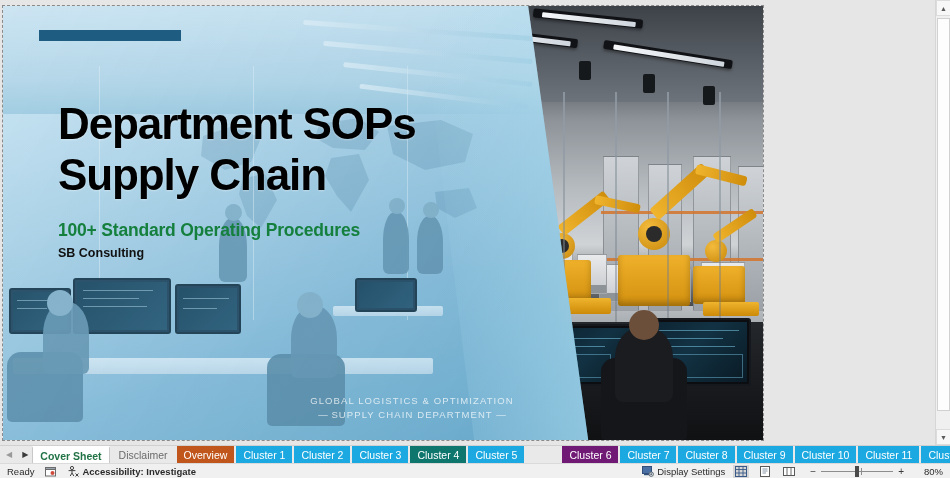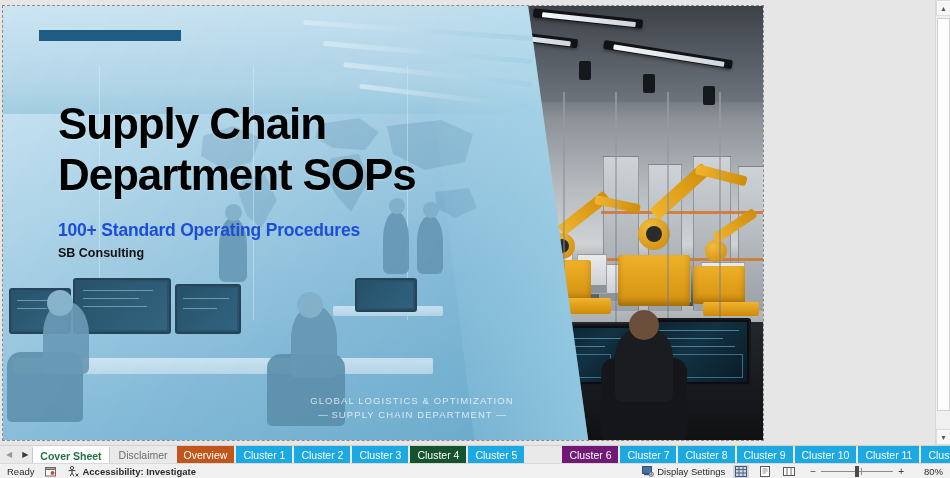--- a/index.html
+++ b/index.html
@@ -208,21 +208,21 @@
     background:#1F5C82;
   }
   .title{
     position:absolute; left:55px; top:92px; width:470px;
     font-size:44px; line-height:51px; font-weight:bold;
     letter-spacing:-1.1px; color:#000;
     text-shadow:0 1px 2px rgba(255,255,255,.35);
   }
   .subtitle{
     position:absolute; left:55px; top:214px;
-    font-size:17.5px; font-weight:bold; color:#1d4ed8; letter-spacing:-.2px;
+    font-size:17.5px; font-weight:bold; color:#15803d; letter-spacing:-.2px;
   }
   .author{
     position:absolute; left:55px; top:240px;
     font-size:12.5px; font-weight:bold; color:#111;
   }
   .caption{
     position:absolute; left:244px; top:388px; width:330px;
     text-align:center; color:rgba(255,255,255,.72);
     font-size:9.5px; letter-spacing:1.1px; line-height:14px;
   }
@@ -414,22 +414,22 @@
         </div>
 
       <div class="blue-veil"></div>
     </div>
 
     <div class="wedge"></div>
 
     <div class="accentbar"></div>
 
     <div class="title">
+      <div>Department SOPs</div>
       <div>Supply Chain</div>
-      <div>Department SOPs</div>
     </div>
 
     <div class="subtitle">100+ Standard Operating Procedures</div>
     <div class="author">SB Consulting</div>
 
     <div class="caption">
       <div class="l1">GLOBAL LOGISTICS &amp; OPTIMIZATION</div>
       <div class="l2">
         <span class="dash">—</span>
         <span>SUPPLY CHAIN DEPARTMENT</span>
@@ -462,21 +462,21 @@
       </div>
       <div class="tab" style="background: rgb(28, 168, 224);">
         <span>Cluster 1</span>
       </div>
       <div class="tab" style="background: rgb(28, 168, 224);">
         <span>Cluster 2</span>
       </div>
       <div class="tab" style="background: rgb(28, 168, 224);">
         <span>Cluster 3</span>
       </div>
-      <div class="tab" style="background: #14532d;">
+      <div class="tab" style="background: #0f766e;">
         <span>Cluster 4</span>
       </div>
       <div class="tab" style="background: rgb(28, 168, 224);">
         <span>Cluster 5</span>
       </div>
       <div class="tab" style="background: #701a75; margin-left: 36px;">
         <span>Cluster 6</span>
       </div>
       <div class="tab" style="background: rgb(28, 168, 224); justify-content: flex-end;">
         <span>Cluster 7</span>

